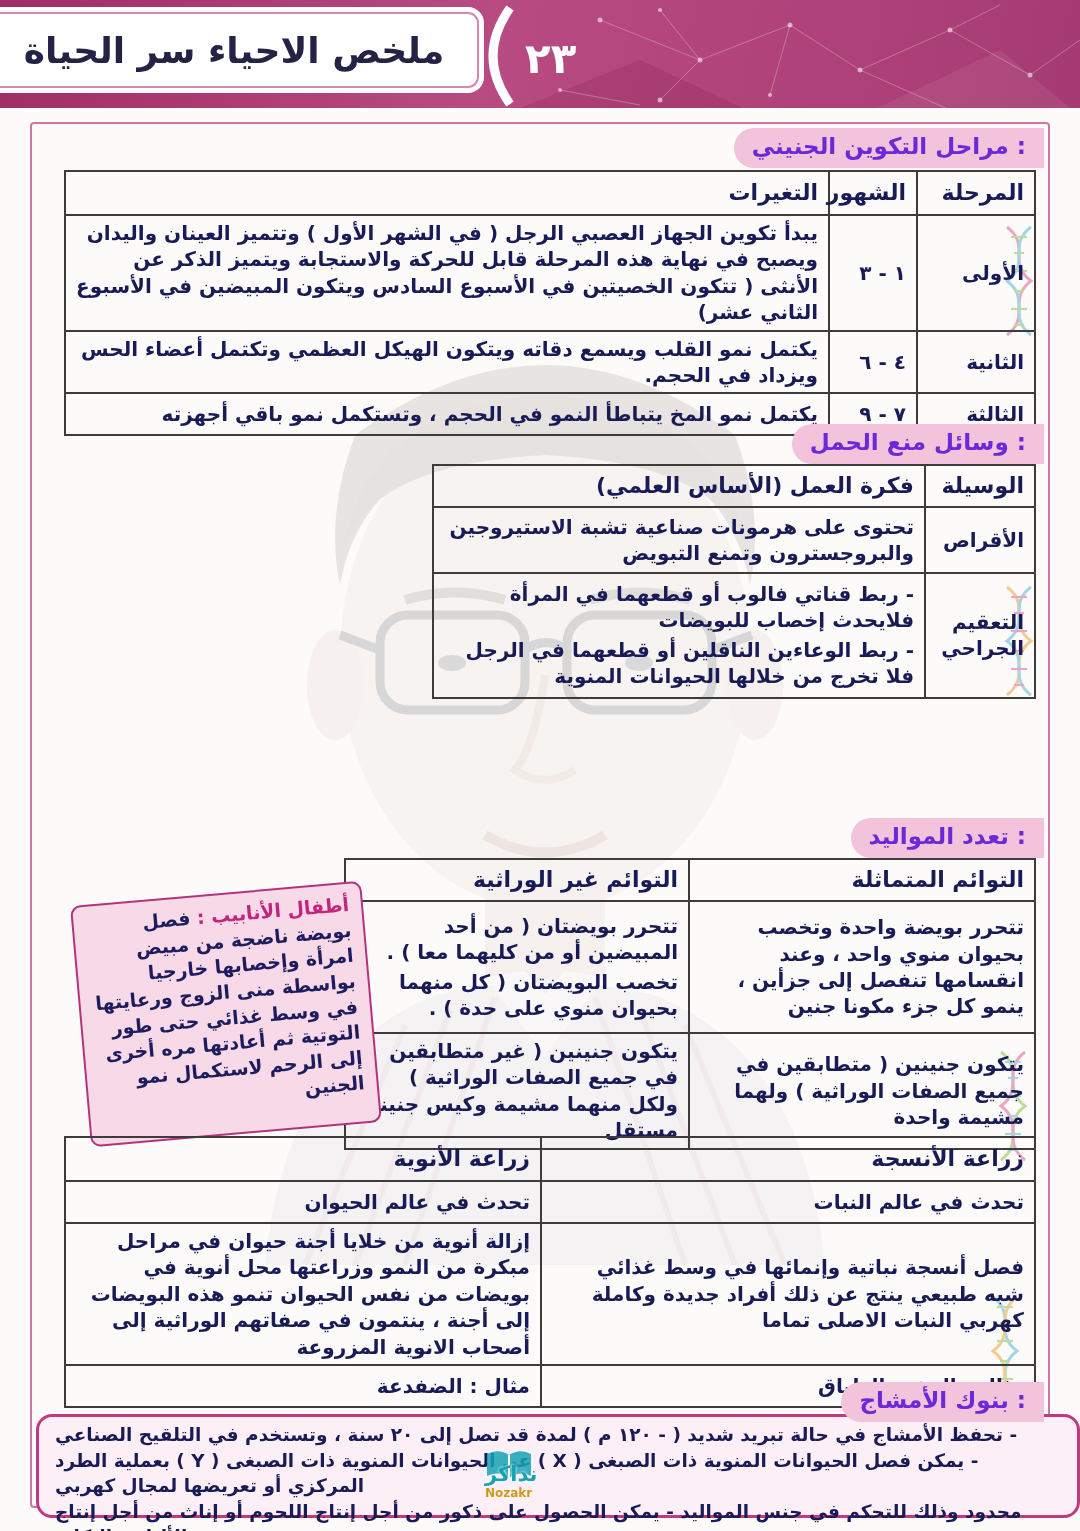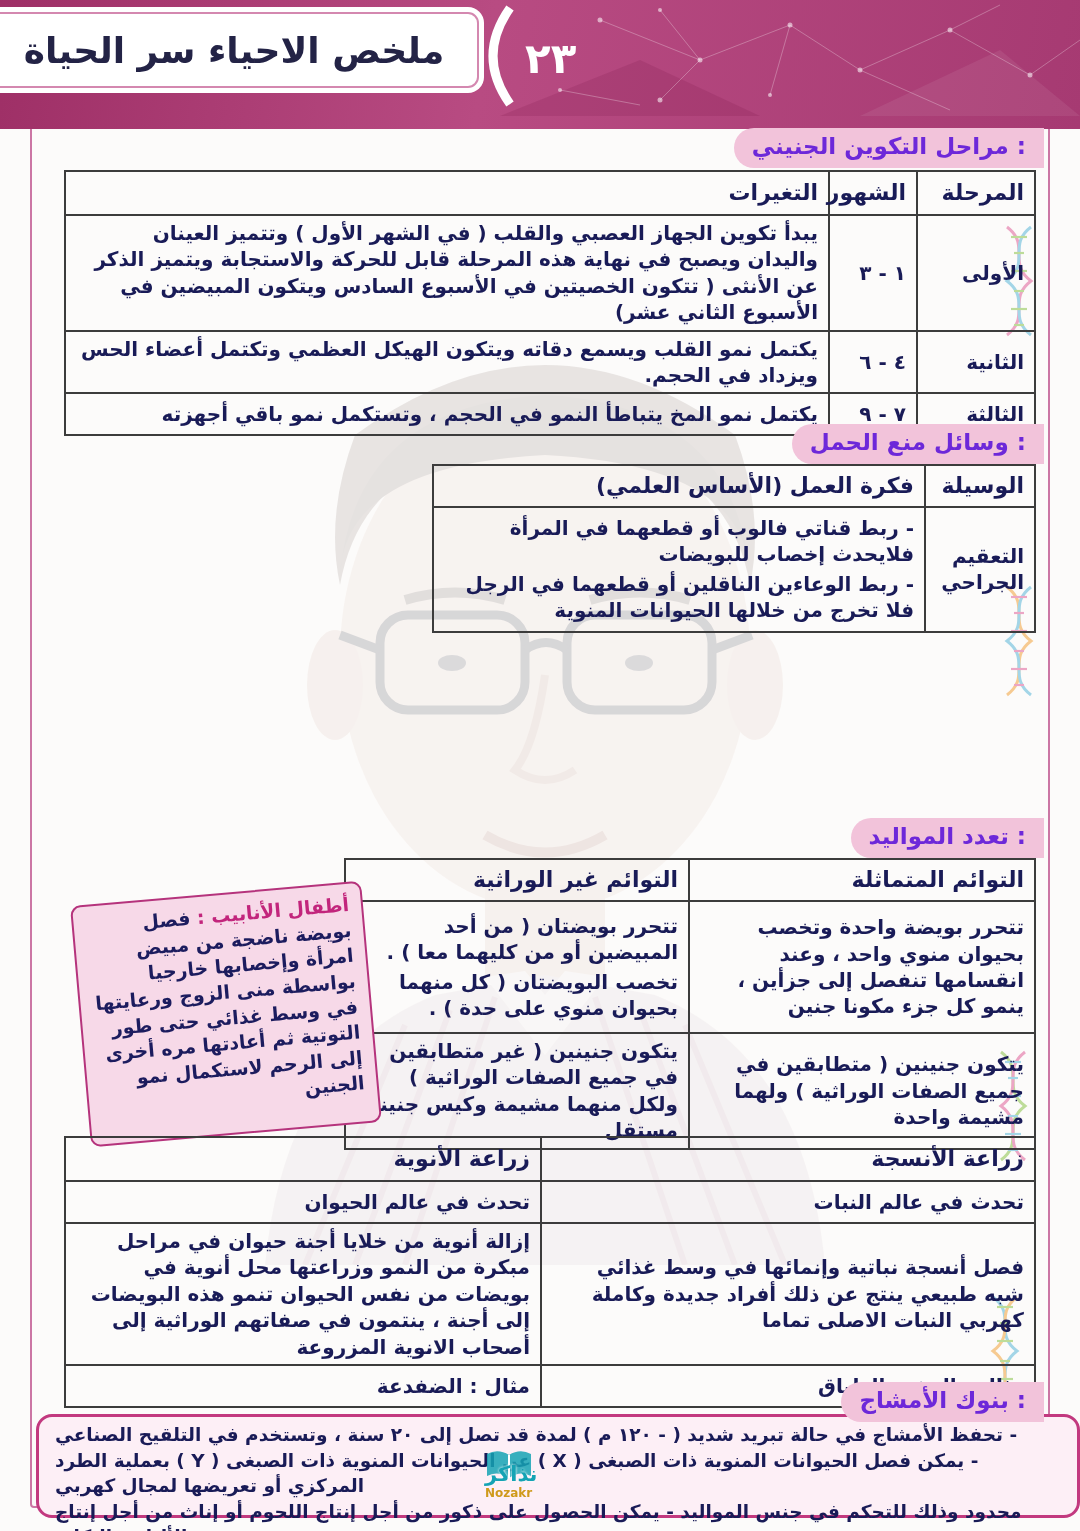--- a/index.html
+++ b/index.html
@@ -1,18 +1,18 @@
 <!DOCTYPE html>
 <html lang="ar"><head>
 <meta charset="utf-8">
 <style>
   html,body{margin:0;padding:0}
   body{width:1080px;height:1531px;position:relative;background:#fcfbfa;font-family:"DejaVu Sans",sans-serif;overflow:hidden}
   
-  .header{position:absolute;left:0;top:0;width:1080px;height:129px;background:linear-gradient(100deg,#9e2f66 0%,#b84b82 45%,#a63a72 100%);overflow:hidden;z-index:2}
+  .header{position:absolute;left:0;top:0;width:1080px;height:108px;background:linear-gradient(100deg,#9e2f66 0%,#b84b82 45%,#a63a72 100%);overflow:hidden;z-index:2}
   .banner{position:absolute;left:-16px;top:7px;width:500px;height:86px;background:#ffffff;border-radius:16px;display:flex;align-items:center;justify-content:center;z-index:3}
   .banner::after{content:"";position:absolute;inset:5px;border:2.5px solid #d488b0;border-radius:11px}
   .banner-title{font-size:36px;font-weight:700;color:#232346}
   .page-num{position:absolute;left:525px;top:34px;font-size:42px;font-weight:700;color:#ffffff;z-index:3}
   .crescent{position:absolute;left:470px;top:2px;z-index:3}
   
   .frame{position:absolute;left:30px;top:122px;width:1016px;height:1382px;border:2px solid #cb76a4;border-radius:4px;z-index:1}
   .pill{position:absolute;right:36px;background:#f2c3da;color:#6d28d9;font-weight:700;font-size:23px;line-height:1;padding:7px 18px 10px;border-radius:22px 0 0 22px;z-index:4}
   
   table.tbl{position:absolute;border-collapse:collapse;z-index:3;color:#191b57;font-weight:700;background:transparent;table-layout:fixed}
@@ -160,21 +160,21 @@
     </colgroup>
   <tbody>
     <tr style="height:44px">
       <td class="hd">المرحلة</td>
       <td class="hd">الشهور</td>
       <td class="hd">التغيرات</td>
     </tr>
     <tr style="height:108px">
       <td>الأولى</td>
       <td>١ - ٣</td>
-      <td>يبدأ تكوين الجهاز العصبي والقلب ( في الشهر الأول ) وتتميز العينان واليدان ويصبح في نهاية هذه المرحلة قابل للحركة والاستجابة ويتميز الذكر عن الأنثى ( تتكون الخصيتين في الأسبوع السادس ويتكون المبيضين في الأسبوع الثاني عشر)</td>
+      <td>يبدأ تكوين الجهاز العصبي الرجل ( في الشهر الأول ) وتتميز العينان واليدان ويصبح في نهاية هذه المرحلة قابل للحركة والاستجابة ويتميز الذكر عن الأنثى ( تتكون الخصيتين في الأسبوع السادس ويتكون المبيضين في الأسبوع الثاني عشر)</td>
     </tr>
     <tr style="height:56px">
       <td>الثانية</td>
       <td>٤ - ٦</td>
       <td>يكتمل نمو القلب ويسمع دقاته ويتكون الهيكل العظمي وتكتمل أعضاء الحس ويزداد في الحجم.</td>
     </tr>
     <tr style="height:42px">
       <td>الثالثة</td>
       <td>٧ - ٩</td>
       <td>يكتمل نمو المخ يتباطأ النمو في الحجم ، وتستكمل نمو باقي أجهزته</td>
@@ -184,20 +184,24 @@
 
 <table class="tbl" dir="rtl" style="left:432px;top:464px;width:604px">
   <colgroup>
       <col style="width:110px">
       <col>
     </colgroup>
   <tbody>
     <tr style="height:42px">
       <td class="hd">الوسيلة</td>
       <td class="hd">فكرة العمل (الأساس العلمي)</td>
+    </tr>
+    <tr style="height:66px">
+      <td>الأقراص</td>
+      <td>تحتوى على هرمونات صناعية تشبة الاستيروجين والبروجسترون وتمنع التبويض</td>
     </tr>
     <tr style="height:124px">
       <td>التعقيم الجراحي</td>
       <td class="ralign">
         <div class="para">- ربط قناتي فالوب أو قطعهما في المرأة فلايحدث إخصاب للبويضات</div>
         <div class="para">- ربط الوعاءين الناقلين أو قطعهما في الرجل فلا تخرج من خلالها الحيوانات المنوية</div>
       </td>
     </tr>
   </tbody>
 </table>

